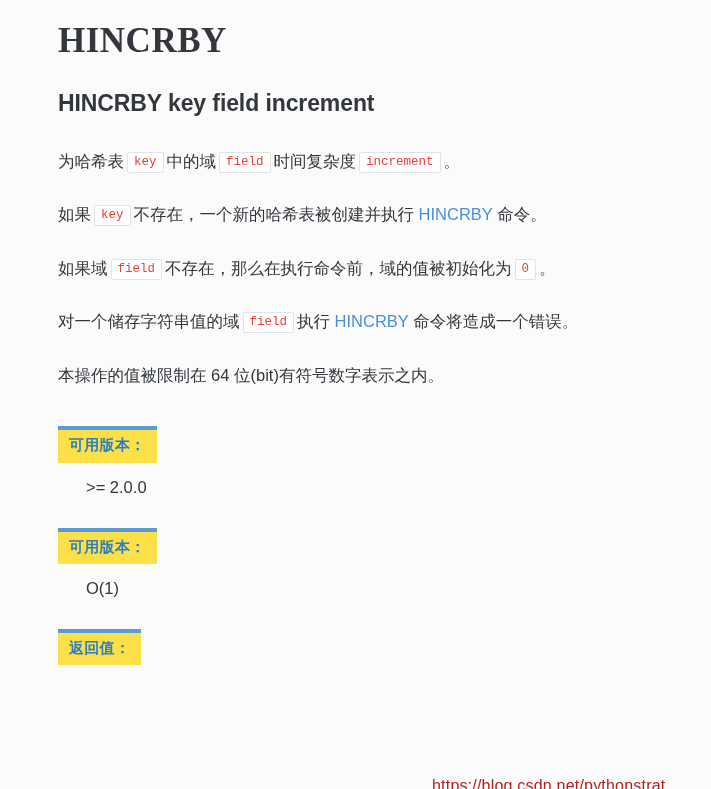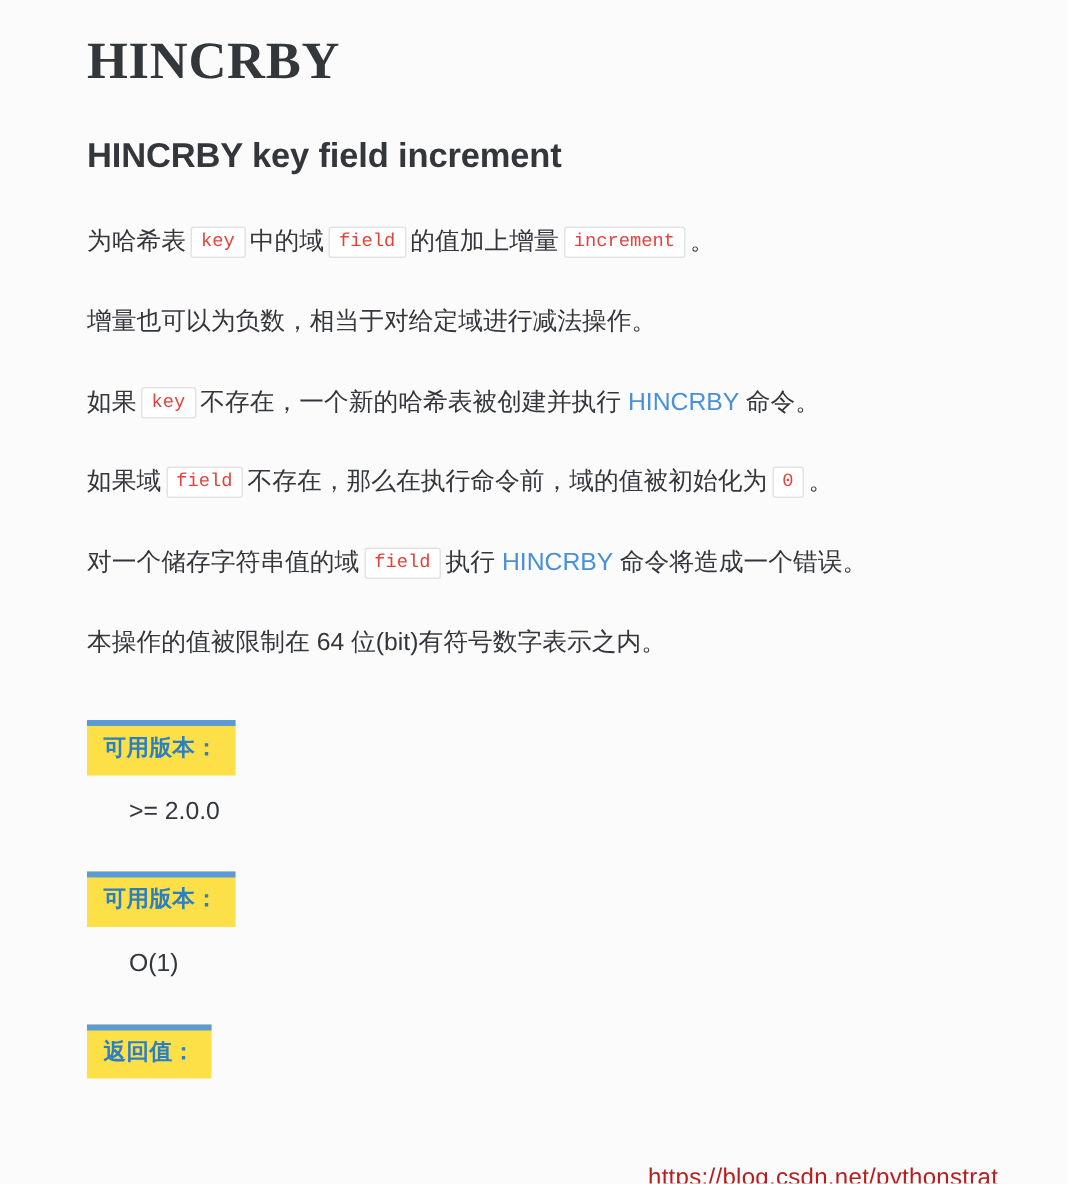--- a/index.html
+++ b/index.html
@@ -120,22 +120,21 @@
 </head>
 <body>
 
 <div class="page">
 
   <h1 class="doc-title">HINCRBY</h1>
 
   <h2 class="doc-subtitle">HINCRBY key field increment</h2>
 
   <div id="paragraphs">
-      <p class="para first"><span>为哈希表</span><code class="chip">key</code><span>中的域</span><code class="chip">field</code><span>的值加上增量</span><code class="chip">increment</code><span>。</span></p>
-      <p class="para"><span>增量也可以为负数，相当于对给定域进行减法操作。</span></p>
+      <p class="para first"><span>为哈希表</span><code class="chip">key</code><span>中的域</span><code class="chip">field</code><span>时间复杂度</span><code class="chip">increment</code><span>。</span></p>
       <p class="para"><span>如果</span><code class="chip">key</code><span>不存在，一个新的哈希表被创建并执行 </span><a class="cmd" href="#">HINCRBY</a><span> 命令。</span></p>
       <p class="para"><span>如果域</span><code class="chip">field</code><span>不存在，那么在执行命令前，域的值被初始化为</span><code class="chip">0</code><span>。</span></p>
       <p class="para"><span>对一个储存字符串值的域</span><code class="chip">field</code><span>执行 </span><a class="cmd" href="#">HINCRBY</a><span> 命令将造成一个错误。</span></p>
       <p class="para"><span>本操作的值被限制在 64 位(bit)有符号数字表示之内。</span></p>
     </div>
 
   <div id="sections">
       <div class="section first-section"><div class="section-head">可用版本：</div><div class="section-body"><span>&gt;= 2.0.0</span></div></div>
       <div class="section"><div class="section-head">可用版本：</div><div class="section-body"><span>O(1)</span></div></div>
       <div class="section"><div class="section-head">返回值：</div></div>

